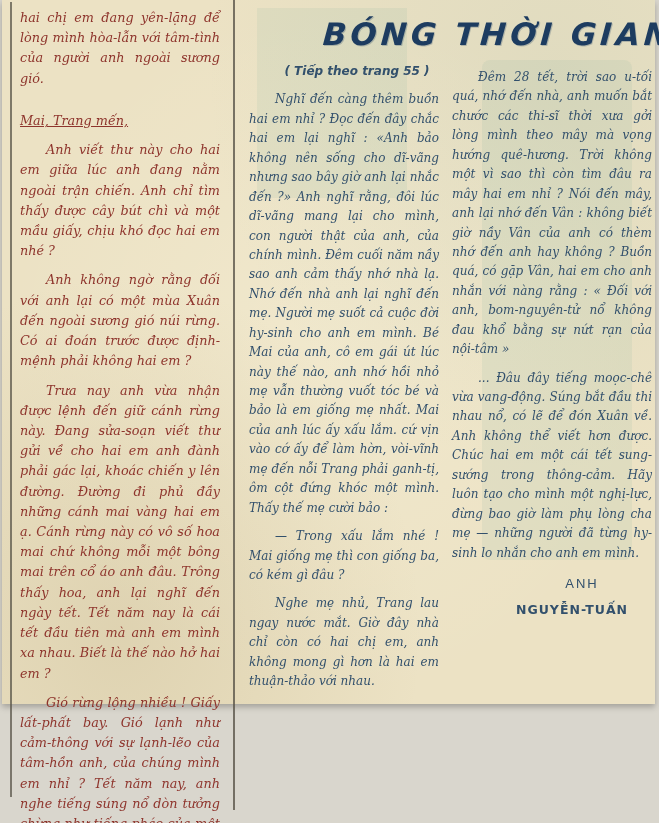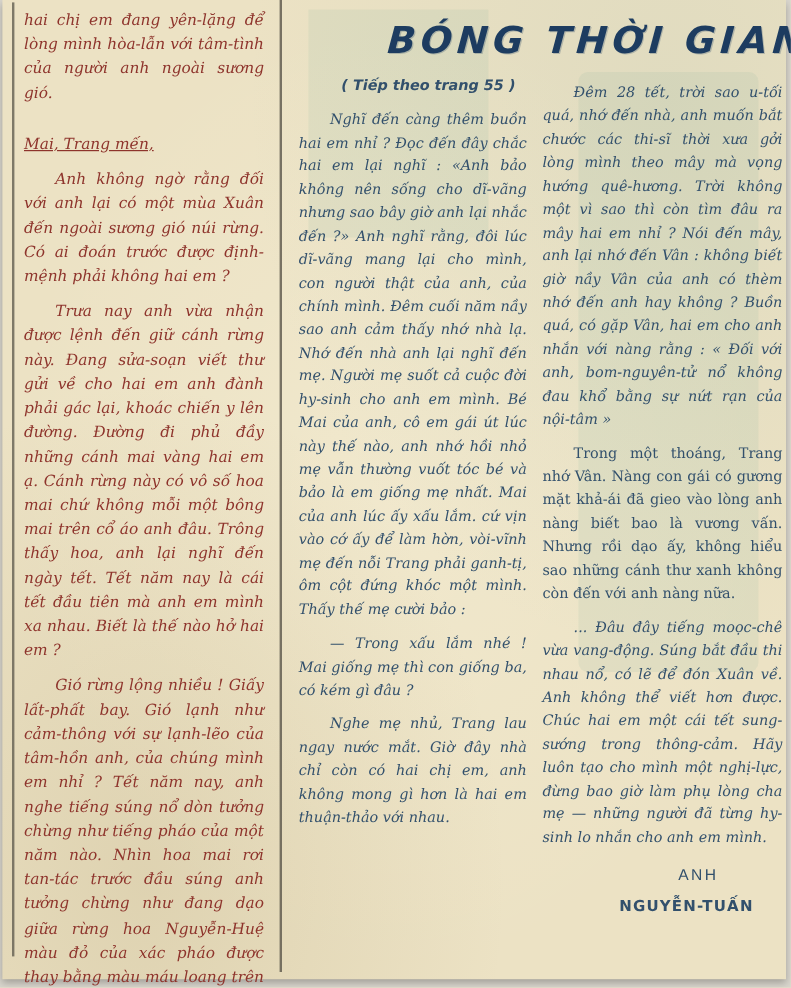--- a/index.html
+++ b/index.html
@@ -6,21 +6,21 @@
     --paper:#ece2c4; --ink-red:#8e342c; --ink-blue:#32506c;
     --title-blue:#1d3c60; --rule:#5a554a;
   }
   html,body{margin:0;padding:0;}
   body{
     width:659px;height:823px;overflow:hidden;position:relative;
     background:#d9d6cd;
     font-family:"DejaVu Serif", serif;
   }
   .page{
-    position:absolute;left:2px;top:0;width:653px;height:816px;
+    position:absolute;left:2px;top:0;width:653px;height:704px;
     background:
       radial-gradient(ellipse at 18% 90%, rgba(160,140,90,.18), transparent 40%),
       radial-gradient(ellipse at 85% 10%, rgba(120,160,150,.10), transparent 45%),
       radial-gradient(ellipse at 50% 50%, rgba(255,250,230,.25), transparent 70%),
       var(--paper);
     box-shadow:0 3px 6px rgba(0,0,0,.25);
   }
   
   .ghost{position:absolute;background:rgba(60,140,130,.07);pointer-events:none;}
   .g1{left:255px;top:8px;width:150px;height:190px;}
@@ -65,41 +65,41 @@
 <div class="page">
   <div class="ghost g1"></div>
   <div class="ghost g2"></div>
 
   <div class="page-edge-rule"></div>
   <div class="column-rule"></div>
 
   <div class="col left-col italic">
     <p class="noindent">hai chị em đang yên-lặng để lòng mình hòa-lẫn với tâm-tình của người anh ngoài sương gió.</p>
     <p class="salutation">Mai, Trang mến,</p>
+    <p>Anh viết thư này cho hai em giữa lúc anh đang nằm ngoài trận chiến. Anh chỉ tìm thấy được cây bút chì và một mầu giấy, chịu khó đọc hai em nhé ?</p>
     <p>Anh không ngờ rằng đối với anh lại có một mùa Xuân đến ngoài sương gió núi rừng. Có ai đoán trước được định-mệnh phải không hai em ?</p>
     <p>Trưa nay anh vừa nhận được lệnh đến giữ cánh rừng này. Đang sửa-soạn viết thư gửi về cho hai em anh đành phải gác lại, khoác chiến y lên đường. Đường đi phủ đầy những cánh mai vàng hai em ạ. Cánh rừng này có vô số hoa mai chứ không mỗi một bông mai trên cổ áo anh đâu. Trông thấy hoa, anh lại nghĩ đến ngày tết. Tết năm nay là cái tết đầu tiên mà anh em mình xa nhau. Biết là thế nào hở hai em ?</p>
     <p>Gió rừng lộng nhiều ! Giấy lất-phất bay. Gió lạnh như cảm-thông với sự lạnh-lẽo của tâm-hồn anh, của chúng mình em nhỉ ? Tết năm nay, anh nghe tiếng súng nổ dòn tưởng chừng như tiếng pháo của một năm nào. Nhìn hoa mai rơi tan-tác trước đầu súng anh tưởng chừng như đang dạo giữa rừng hoa Nguyễn-Huệ màu đỏ của xác pháo được thay bằng màu máu loang trên áo trận, thế cũng đủ lắm rồi, đời chiến-binh không cho phép anh mơ-tưởng hơn nữa.</p>
 
   </div>
 
   <div class="masthead">
     <span class="title">BÓNG THỜI GIAN</span>
   </div>
 
   <div class="col mid-col italic">
     <p class="continued-note">( Tiếp theo trang 55 )</p>
     <p>Nghĩ đến càng thêm buồn hai em nhỉ ? Đọc đến đây chắc hai em lại nghĩ : «Anh bảo không nên sống cho dĩ-vãng nhưng sao bây giờ anh lại nhắc đến ?» Anh nghĩ rằng, đôi lúc dĩ-vãng mang lại cho mình, con người thật của anh, của chính mình. Đêm cuối năm nầy sao anh cảm thấy nhớ nhà lạ. Nhớ đến nhà anh lại nghĩ đến mẹ. Người mẹ suốt cả cuộc đời hy-sinh cho anh em mình. Bé Mai của anh, cô em gái út lúc này thế nào, anh nhớ hồi nhỏ mẹ vẫn thường vuốt tóc bé và bảo là em giống mẹ nhất. Mai của anh lúc ấy xấu lắm. cứ vịn vào cớ ấy để làm hờn, vòi-vĩnh mẹ đến nỗi Trang phải ganh-tị, ôm cột đứng khóc một mình. Thấy thế mẹ cười bảo :</p>
     <p>— Trong xấu lắm nhé ! Mai giống mẹ thì con giống ba, có kém gì đâu ?</p>
     <p>Nghe mẹ nhủ, Trang lau ngay nước mắt. Giờ đây nhà chỉ còn có hai chị em, anh không mong gì hơn là hai em thuận-thảo với nhau.</p>
 
   </div>
 
   <div class="col right-col">
     <p class="italic">Đêm 28 tết, trời sao u-tối quá, nhớ đến nhà, anh muốn bắt chước các thi-sĩ thời xưa gởi lòng mình theo mây mà vọng hướng quê-hương. Trời không một vì sao thì còn tìm đâu ra mây hai em nhỉ ? Nói đến mây, anh lại nhớ đến Vân : không biết giờ nầy Vân của anh có thèm nhớ đến anh hay không ? Buồn quá, có gặp Vân, hai em cho anh nhắn với nàng rằng : « Đối với anh, bom-nguyên-tử nổ không đau khổ bằng sự nứt rạn của nội-tâm »</p>
-    <p>Trong một thoáng, Trang nhớ Vân. Nàng con gái có gương mặt khả-ái đã gieo vào lòng anh nàng biết bao là vương vấn. Nhưng rồi dạo ấy, không hiểu sao những cánh thư xanh không còn đến với anh nàng nữa.</p>
     <p class="italic">... Đâu đây tiếng moọc-chê vừa vang-động. Súng bắt đầu thi nhau nổ, có lẽ để đón Xuân về. Anh không thể viết hơn được. Chúc hai em một cái tết sung-sướng trong thông-cảm. Hãy luôn tạo cho mình một nghị-lực, đừng bao giờ làm phụ lòng cha mẹ — những người đã từng hy-sinh lo nhắn cho anh em mình.</p>
 
     <div class="signature">
       <div class="sig-anh">ANH</div>
       <div class="sig-name">NGUYỄN-TUẤN</div>
     </div>
 
   </div>
 </div>
 

